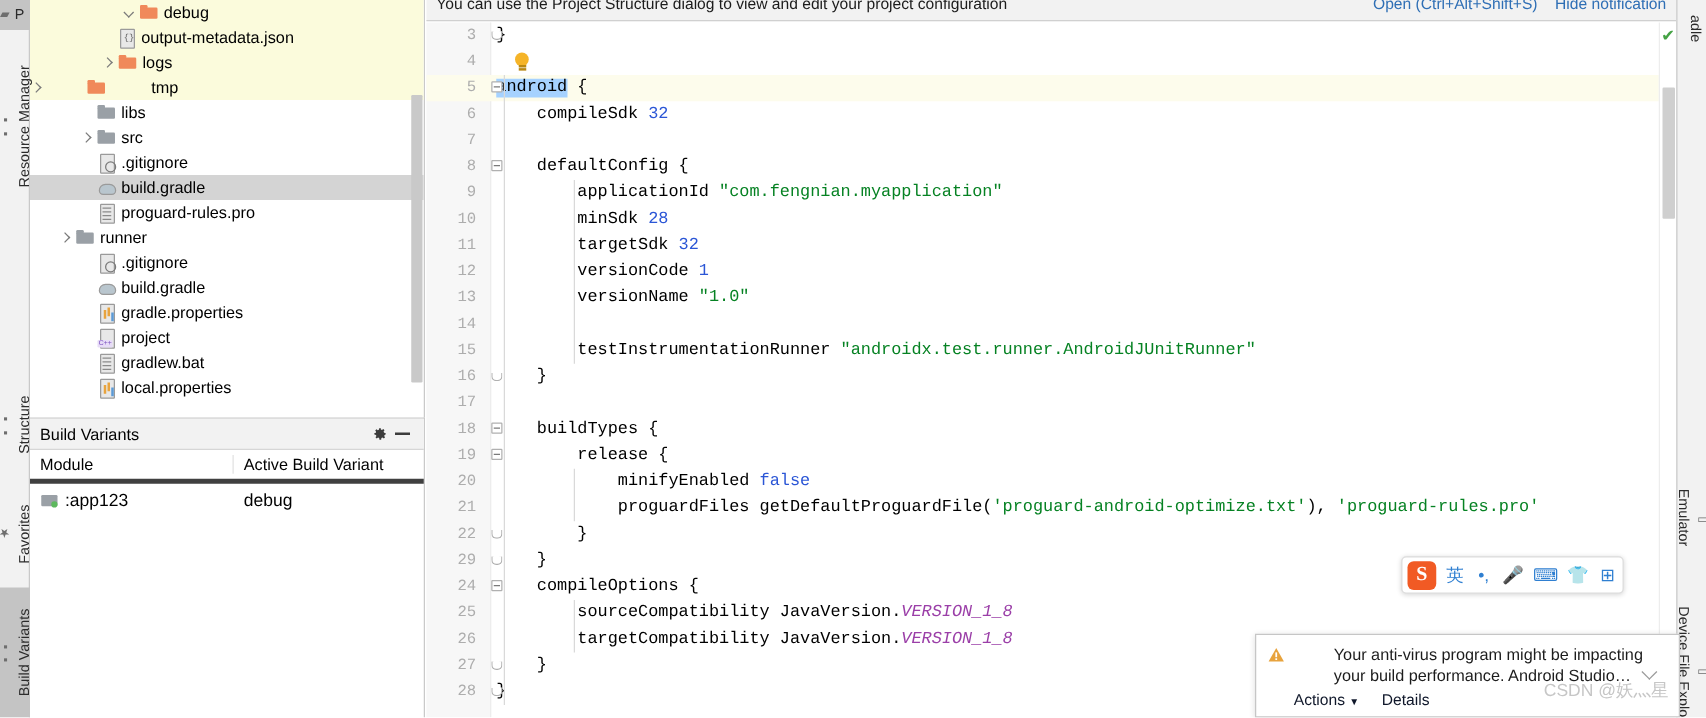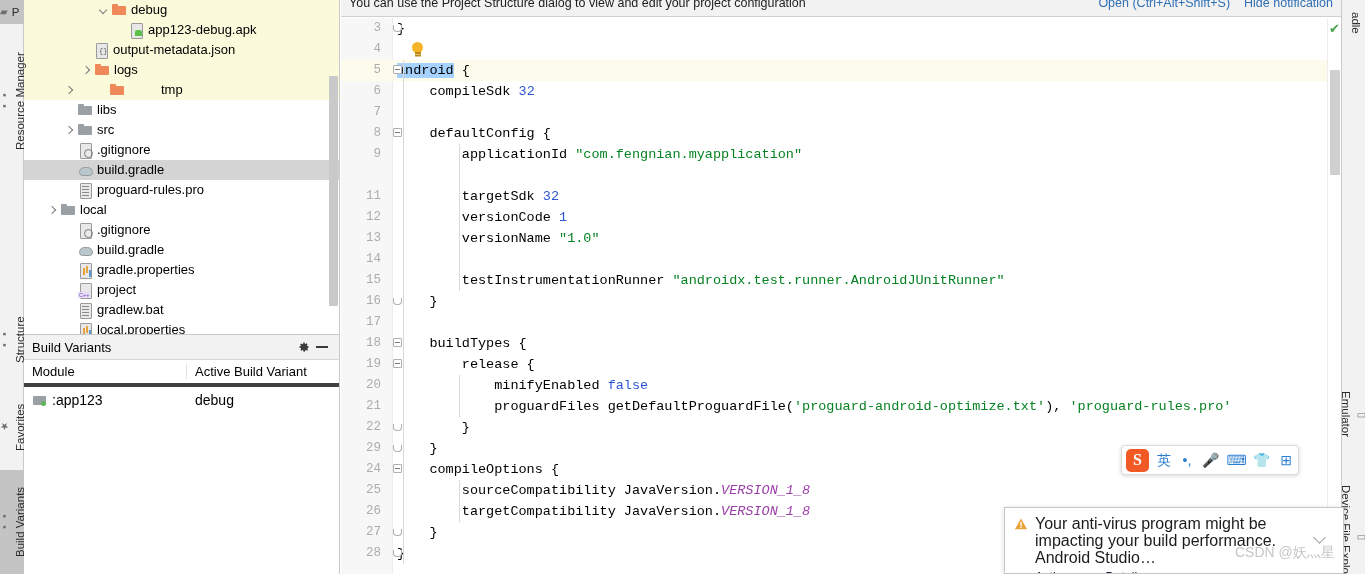--- a/index.html
+++ b/index.html
@@ -268,21 +268,21 @@
   #notif {
     position:absolute; left:1004px; top:507px; width:340px; height:67px;
     background:#ffffff; border:1px solid #c6c6c6;
     box-shadow:0 1px 5px rgba(0,0,0,.14); z-index:45;
     padding:7px 9px 0 9px; overflow:hidden;
   }
   #notif-body { display:flex; gap:7px; }
   #warn-icon {
     flex:0 0 14px; width:14px; height:14px; position:relative; margin-top:2px;
   }
-  #notif-text { font-size:16px; line-height:17px; color:#1c1c1c; width:255px; }
+  #notif-text { font-size:13px; line-height:17px; color:#1c1c1c; width:255px;margin-left:32px; }
   #notif-links {
     margin-top:4px; margin-left:21px; display:flex; gap:18px;
     font-size:12.5px;
   }
   .nlink { color:#0f172a; cursor:pointer; }
   #notif-collapse {
     position:absolute; right:14px; top:24px; width:16px; height:10px;
     cursor:pointer;
   }
   #notif-collapse::before {
@@ -339,36 +339,31 @@
       </div>
   </div>
 
   <div id="tree-panel">
     <div id="tree-rows">
         <div class="tree-row hl" style="padding-left: 74px;">
           <span class="arrow open"></span>
           <span class="ficon folder-orange"></span>
           <span class="tname">debug</span>
         </div>
-        <div class="tree-row hl" style="padding-left: 91px;">
-          <span class="arrow"></span>
-          <span class="ficon file apk"></span>
-          <span class="tname">app123-debug.apk</span>
-        </div>
         <div class="tree-row hl" style="padding-left: 56px;">
           <span class="arrow"></span>
           <span class="ficon file json"></span>
           <span class="tname">output-metadata.json</span>
         </div>
         <div class="tree-row hl" style="padding-left: 57px;">
           <span class="arrow closed"></span>
           <span class="ficon folder-orange"></span>
           <span class="tname">logs</span>
         </div>
-        <div class="tree-row hl" style="padding-left: 40px; gap: 32px;">
+        <div class="tree-row hl" style=" gap: 32px;">
           <span class="arrow closed"></span>
           <span class="ficon folder-orange"></span>
           <span class="tname">tmp</span>
         </div>
         <div class="tree-row" style="padding-left: 40px;">
           <span class="arrow"></span>
           <span class="ficon folder-gray"></span>
           <span class="tname">libs</span>
         </div>
         <div class="tree-row" style="padding-left: 40px;">
@@ -387,21 +382,21 @@
           <span class="tname">build.gradle</span>
         </div>
         <div class="tree-row" style="padding-left: 40px;">
           <span class="arrow"></span>
           <span class="ficon file txt"></span>
           <span class="tname">proguard-rules.pro</span>
         </div>
         <div class="tree-row" style="padding-left: 23px;">
           <span class="arrow closed"></span>
           <span class="ficon folder-gray"></span>
-          <span class="tname">local</span>
+          <span class="tname">runner</span>
         </div>
         <div class="tree-row" style="padding-left: 40px;">
           <span class="arrow"></span>
           <span class="ficon file git"></span>
           <span class="tname">.gitignore</span>
         </div>
         <div class="tree-row" style="padding-left: 40px;">
           <span class="arrow"></span>
           <span class="ficon file gradle-el"></span>
           <span class="tname">build.gradle</span>
@@ -468,20 +463,21 @@
 
     <div class="gutter-bg"></div>
     <div id="code-area">
         <div class="cline" style="top: 0px;"><span class="lno">3</span><span class="code-text"><span class="kw">}</span></span></div>
         <div class="cline" style="top: 21px;"><span class="lno">4</span><span class="code-text"></span></div>
         <div class="cline cur" style="top: 42px;"><span class="lno">5</span><span class="code-text"><span class="sel-tok">android</span><span class="kw"> {</span></span></div>
         <div class="cline" style="top: 63px;"><span class="lno">6</span><span class="code-text"><span class="kw">    compileSdk </span><span class="num">32</span></span></div>
         <div class="cline" style="top: 84px;"><span class="lno">7</span><span class="code-text"></span></div>
         <div class="cline" style="top: 105px;"><span class="lno">8</span><span class="code-text"><span class="kw">    defaultConfig {</span></span></div>
         <div class="cline" style="top: 126px;"><span class="lno">9</span><span class="code-text"><span class="kw">        applicationId </span><span class="str">"com.fengnian.myapplication"</span></span></div>
+        <div class="cline" style="top: 147px;"><span class="lno">10</span><span class="code-text"><span class="kw">        minSdk </span><span class="num">28</span></span></div>
         <div class="cline" style="top: 168px;"><span class="lno">11</span><span class="code-text"><span class="kw">        targetSdk </span><span class="num">32</span></span></div>
         <div class="cline" style="top: 189px;"><span class="lno">12</span><span class="code-text"><span class="kw">        versionCode </span><span class="num">1</span></span></div>
         <div class="cline" style="top: 210px;"><span class="lno">13</span><span class="code-text"><span class="kw">        versionName </span><span class="str">"1.0"</span></span></div>
         <div class="cline" style="top: 231px;"><span class="lno">14</span><span class="code-text"></span></div>
         <div class="cline" style="top: 252px;"><span class="lno">15</span><span class="code-text"><span class="kw">        testInstrumentationRunner </span><span class="str">"androidx.test.runner.AndroidJUnitRunner"</span></span></div>
         <div class="cline" style="top: 273px;"><span class="lno">16</span><span class="code-text"><span class="kw">    }</span></span></div>
         <div class="cline" style="top: 294px;"><span class="lno">17</span><span class="code-text"></span></div>
         <div class="cline" style="top: 315px;"><span class="lno">18</span><span class="code-text"><span class="kw">    buildTypes {</span></span></div>
         <div class="cline" style="top: 336px;"><span class="lno">19</span><span class="code-text"><span class="kw">        release {</span></span></div>
         <div class="cline" style="top: 357px;"><span class="lno">20</span><span class="code-text"><span class="kw">            minifyEnabled </span><span class="num">false</span></span></div>

